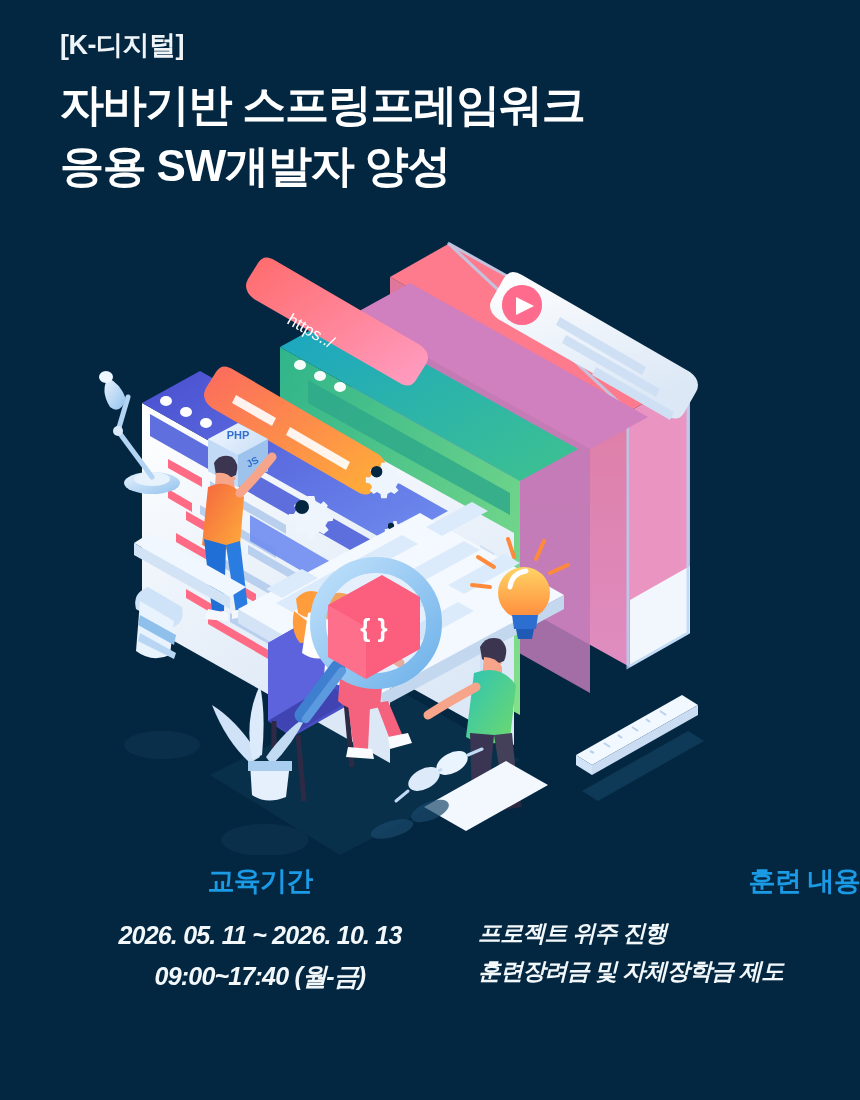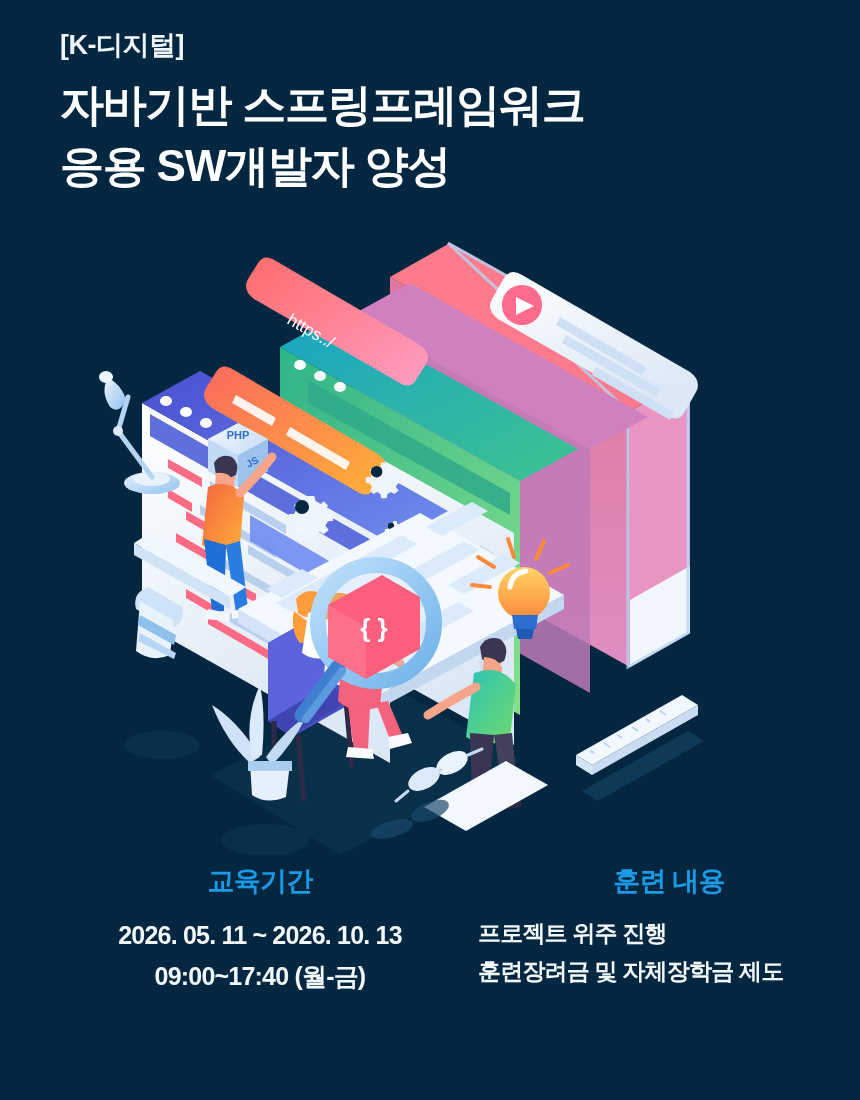--- a/index.html
+++ b/index.html
@@ -32,24 +32,24 @@
   
   .footer{position:absolute;left:0;top:865px;width:860px;height:200px;}
   .col{position:absolute;top:0;}
   .col-left{left:60px;width:400px;text-align:center;}
   .col-right{left:470px;width:390px;text-align:left;}
   .sec-head{
     font-size:27px;font-weight:700;color:#1b9ae6;letter-spacing:-0.8px;
     margin:0 0 18px 0;line-height:1.2;
   }
   .col-left .sec-head{text-align:center;}
-  .col-right .sec-head{text-align:center;padding-left:8px;}
+  .col-right .sec-head{text-align:right;padding-left:8px;}
   .sec-line{
     font-size:25px;font-weight:700;color:#f2f7fa;letter-spacing:-0.8px;
-    line-height:1.62;margin:0;white-space:nowrap;
+    line-height:1.62;margin:0;white-space:nowrap;font-style:italic;
   }
   .col-right .sec-line{padding-left:8px;font-size:23px;}
 </style>
 </head>
 <body>
 
 <div class="poster">
 
   <div class="header">
     <p class="kicker">[K-디지털]</p>

